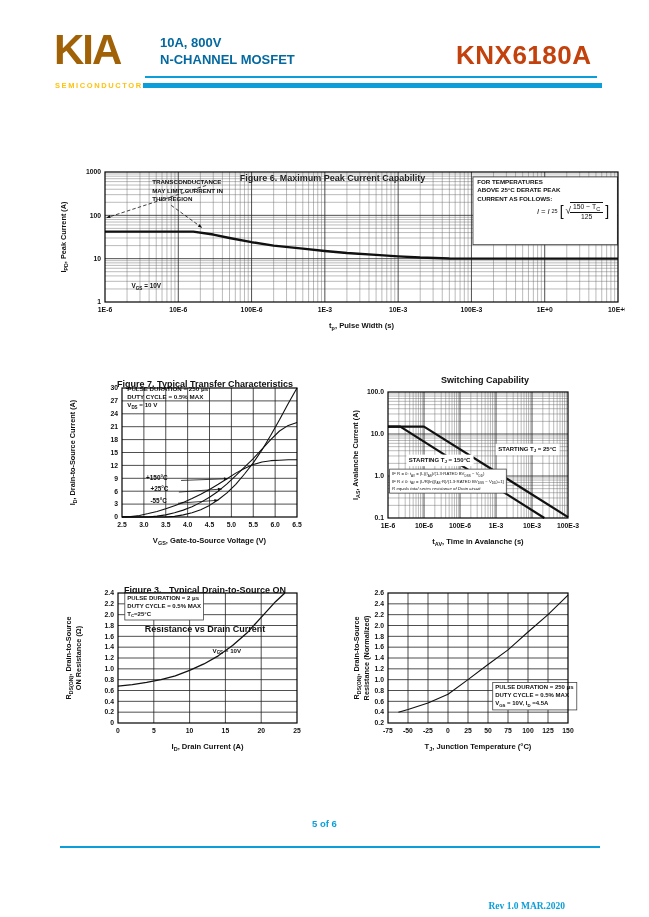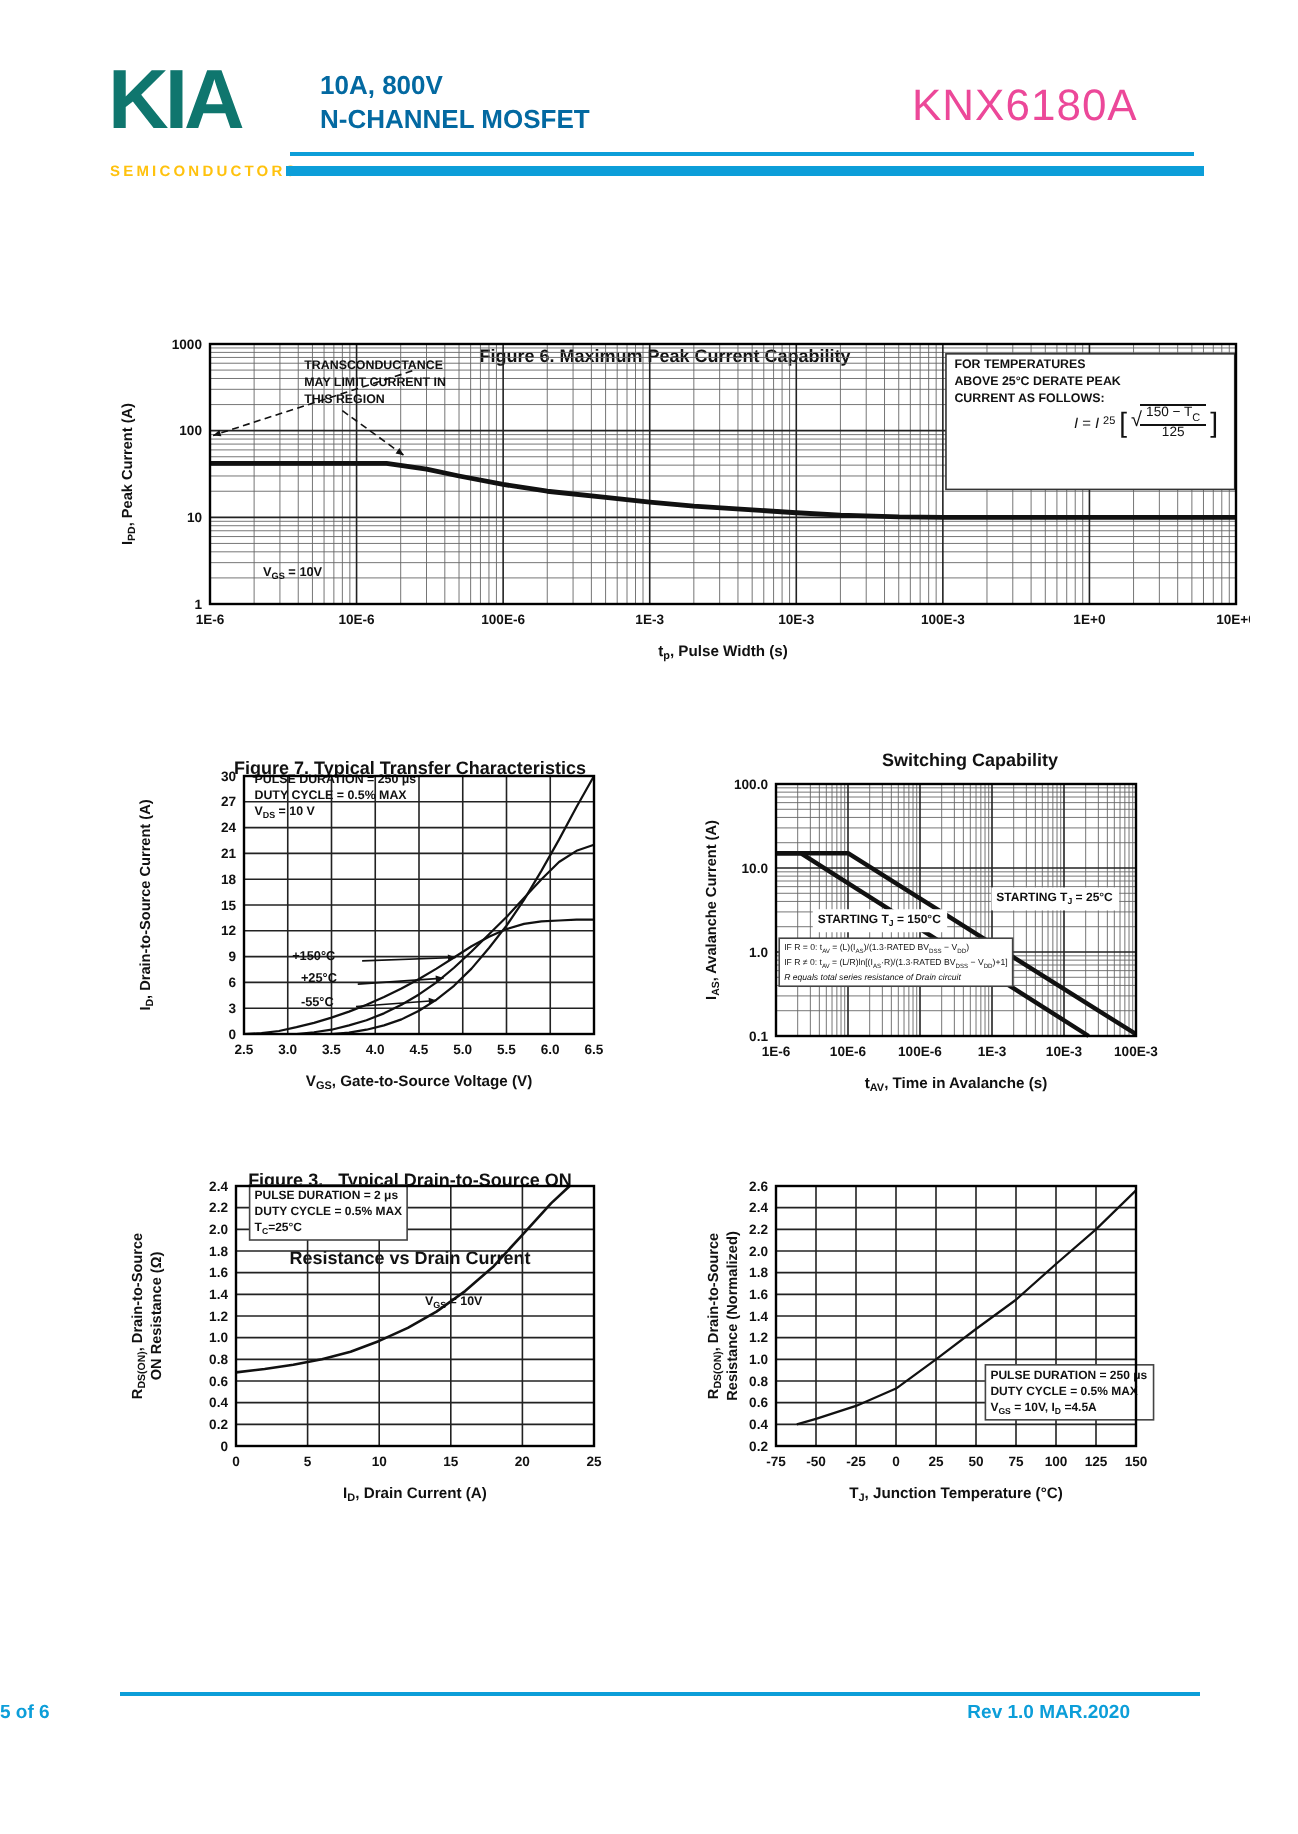--- a/index.html
+++ b/index.html
@@ -1,23 +1,23 @@
 <!DOCTYPE html>
 <html><head>
 <meta charset="utf-8">
 <style>
   html,body{margin:0;padding:0;width:649px;height:917px;overflow:hidden;background:#fff;
     font-family:"Liberation Sans",sans-serif;}
   .page{position:absolute;inset:0;width:649px;height:917px;background:#fff;}
 
   
-  .logo{position:absolute;left:54px;top:26px;font-size:42px;font-weight:800;letter-spacing:-2px;color:#0f766e;}
+  .logo{position:absolute;left:54px;top:26px;font-size:42px;font-weight:800;letter-spacing:-2px;color:#a16207;}
   .logo-sub{position:absolute;left:55px;top:81px;font-size:7.5px;font-weight:700;letter-spacing:1.6px;color:#FFC20E;}
   .subtitle{position:absolute;left:160px;top:34px;color:#0369a1;font-weight:700;font-size:13px;line-height:17px;}
-  .partnum{position:absolute;left:456px;top:40px;width:160px;color:#ec4899;font-size:22px;font-weight:400;letter-spacing:0.5px;}
+  .partnum{position:absolute;left:456px;top:40px;width:160px;color:#c2410c;font-size:26px;font-weight:700;letter-spacing:0.5px;}
   .rule-thin{position:absolute;left:145px;top:76px;width:452px;height:2px;background:#0C9ED9;}
   .rule-thick{position:absolute;left:143px;top:83px;width:459px;height:5px;background:#0C9ED9;}
 
   
   .fig{position:absolute;}
   #fig6{left:40px;top:146px;width:585px;height:205px;}
   #fig7{left:55px;top:352px;width:300px;height:205px;}
   #fig8{left:345px;top:348px;width:280px;height:208px;}
   #fig9{left:55px;top:558px;width:300px;height:215px;}
   #fig10{left:345px;top:558px;width:295px;height:215px;}
@@ -31,22 +31,22 @@
     justify-content:center;gap:2px;font-size:7.5px;color:#111;z-index:5;font-style:italic;}
   .formula sub{font-size:5.5px;font-style:normal;}
   .formula .frac{display:inline-flex;flex-direction:column;text-align:center;font-style:normal;
     border-top:1px solid #111;line-height:1.1;font-size:6.8px;}
   .formula .num{border-bottom:1px solid #111;padding:0 3px;}
   .formula .big{font-size:14px;font-weight:400;font-style:normal;}
   .formula .rt{font-size:10px;font-style:normal;margin-right:-3px;margin-top:-2px;}
 
   
   .footer-line{position:absolute;left:60px;top:846px;width:540px;height:2px;background:#0C9ED9;}
-  .page-num{position:absolute;left:0;top:851px;width:649px;color:#0C9ED9;font-size:9.5px;font-weight:700;}
-  .rev{position:absolute;right:84px;top:851px;color:#0C9ED9;font-size:9.5px;font-weight:700;}
+  .page-num{position:absolute;left:0;top:818px;width:649px;text-align:center;color:#0C9ED9;font-size:9.5px;font-weight:700;}
+  .rev{position:absolute;right:84px;top:901px;color:#0C9ED9;font-size:9.5px;font-weight:700;font-family:Liberation Serif, serif;}
 </style>
 </head>
 <body>
 
 <div class="page">
 
   <header>
     <div class="logo">KIA</div>
     <div class="logo-sub">SEMICONDUCTORS</div>
     <div class="subtitle">

